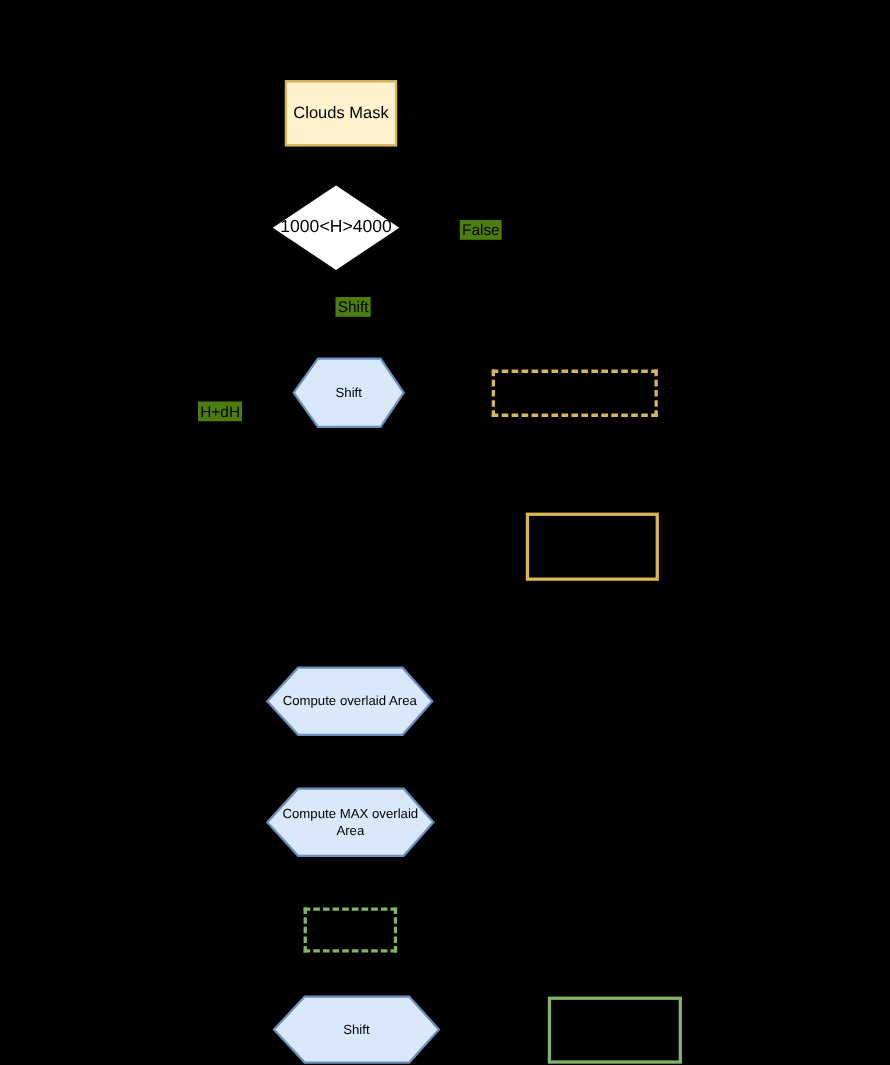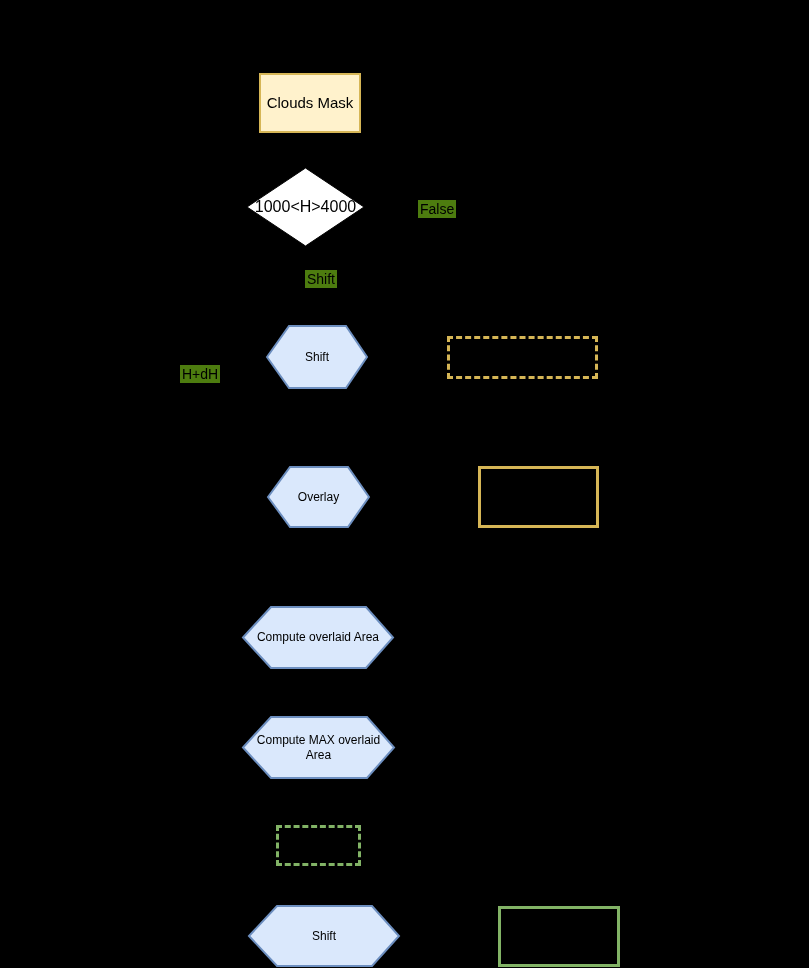--- a/index.html
+++ b/index.html
@@ -63,26 +63,20 @@
 
   <div class="node hex hex-shift1">
     <svg viewBox="0 0 102 64">
       <polygon points="1,32 23,1 80,1 101,32 80,63 23,63" fill="#DAE8FC" stroke="#6C8EBF" stroke-width="2"></polygon>
     </svg>
     <span class="node-label">Shift</span>
   </div>
 
   <div class="rect-node rect-dashed-yellow"></div>
 
-  <div class="node hex hex-overlay">
-    <svg viewBox="0 0 103 62">
-      <polygon points="1,31 23,1 81,1 102,31 81,61 23,61" fill="#DAE8FC" stroke="#6C8EBF" stroke-width="2"></polygon>
-    </svg>
-    <span class="node-label">Overlay</span>
-  </div>
 
   <div class="rect-node rect-solid-yellow"></div>
 
   <div class="node hex hex-compute">
     <svg viewBox="0 0 152 63">
       <polygon points="1,31.5 29,1 124,1 151,31.5 124,62 29,62" fill="#DAE8FC" stroke="#6C8EBF" stroke-width="2"></polygon>
     </svg>
     <span class="node-label">Compute overlaid Area</span>
   </div>
 

